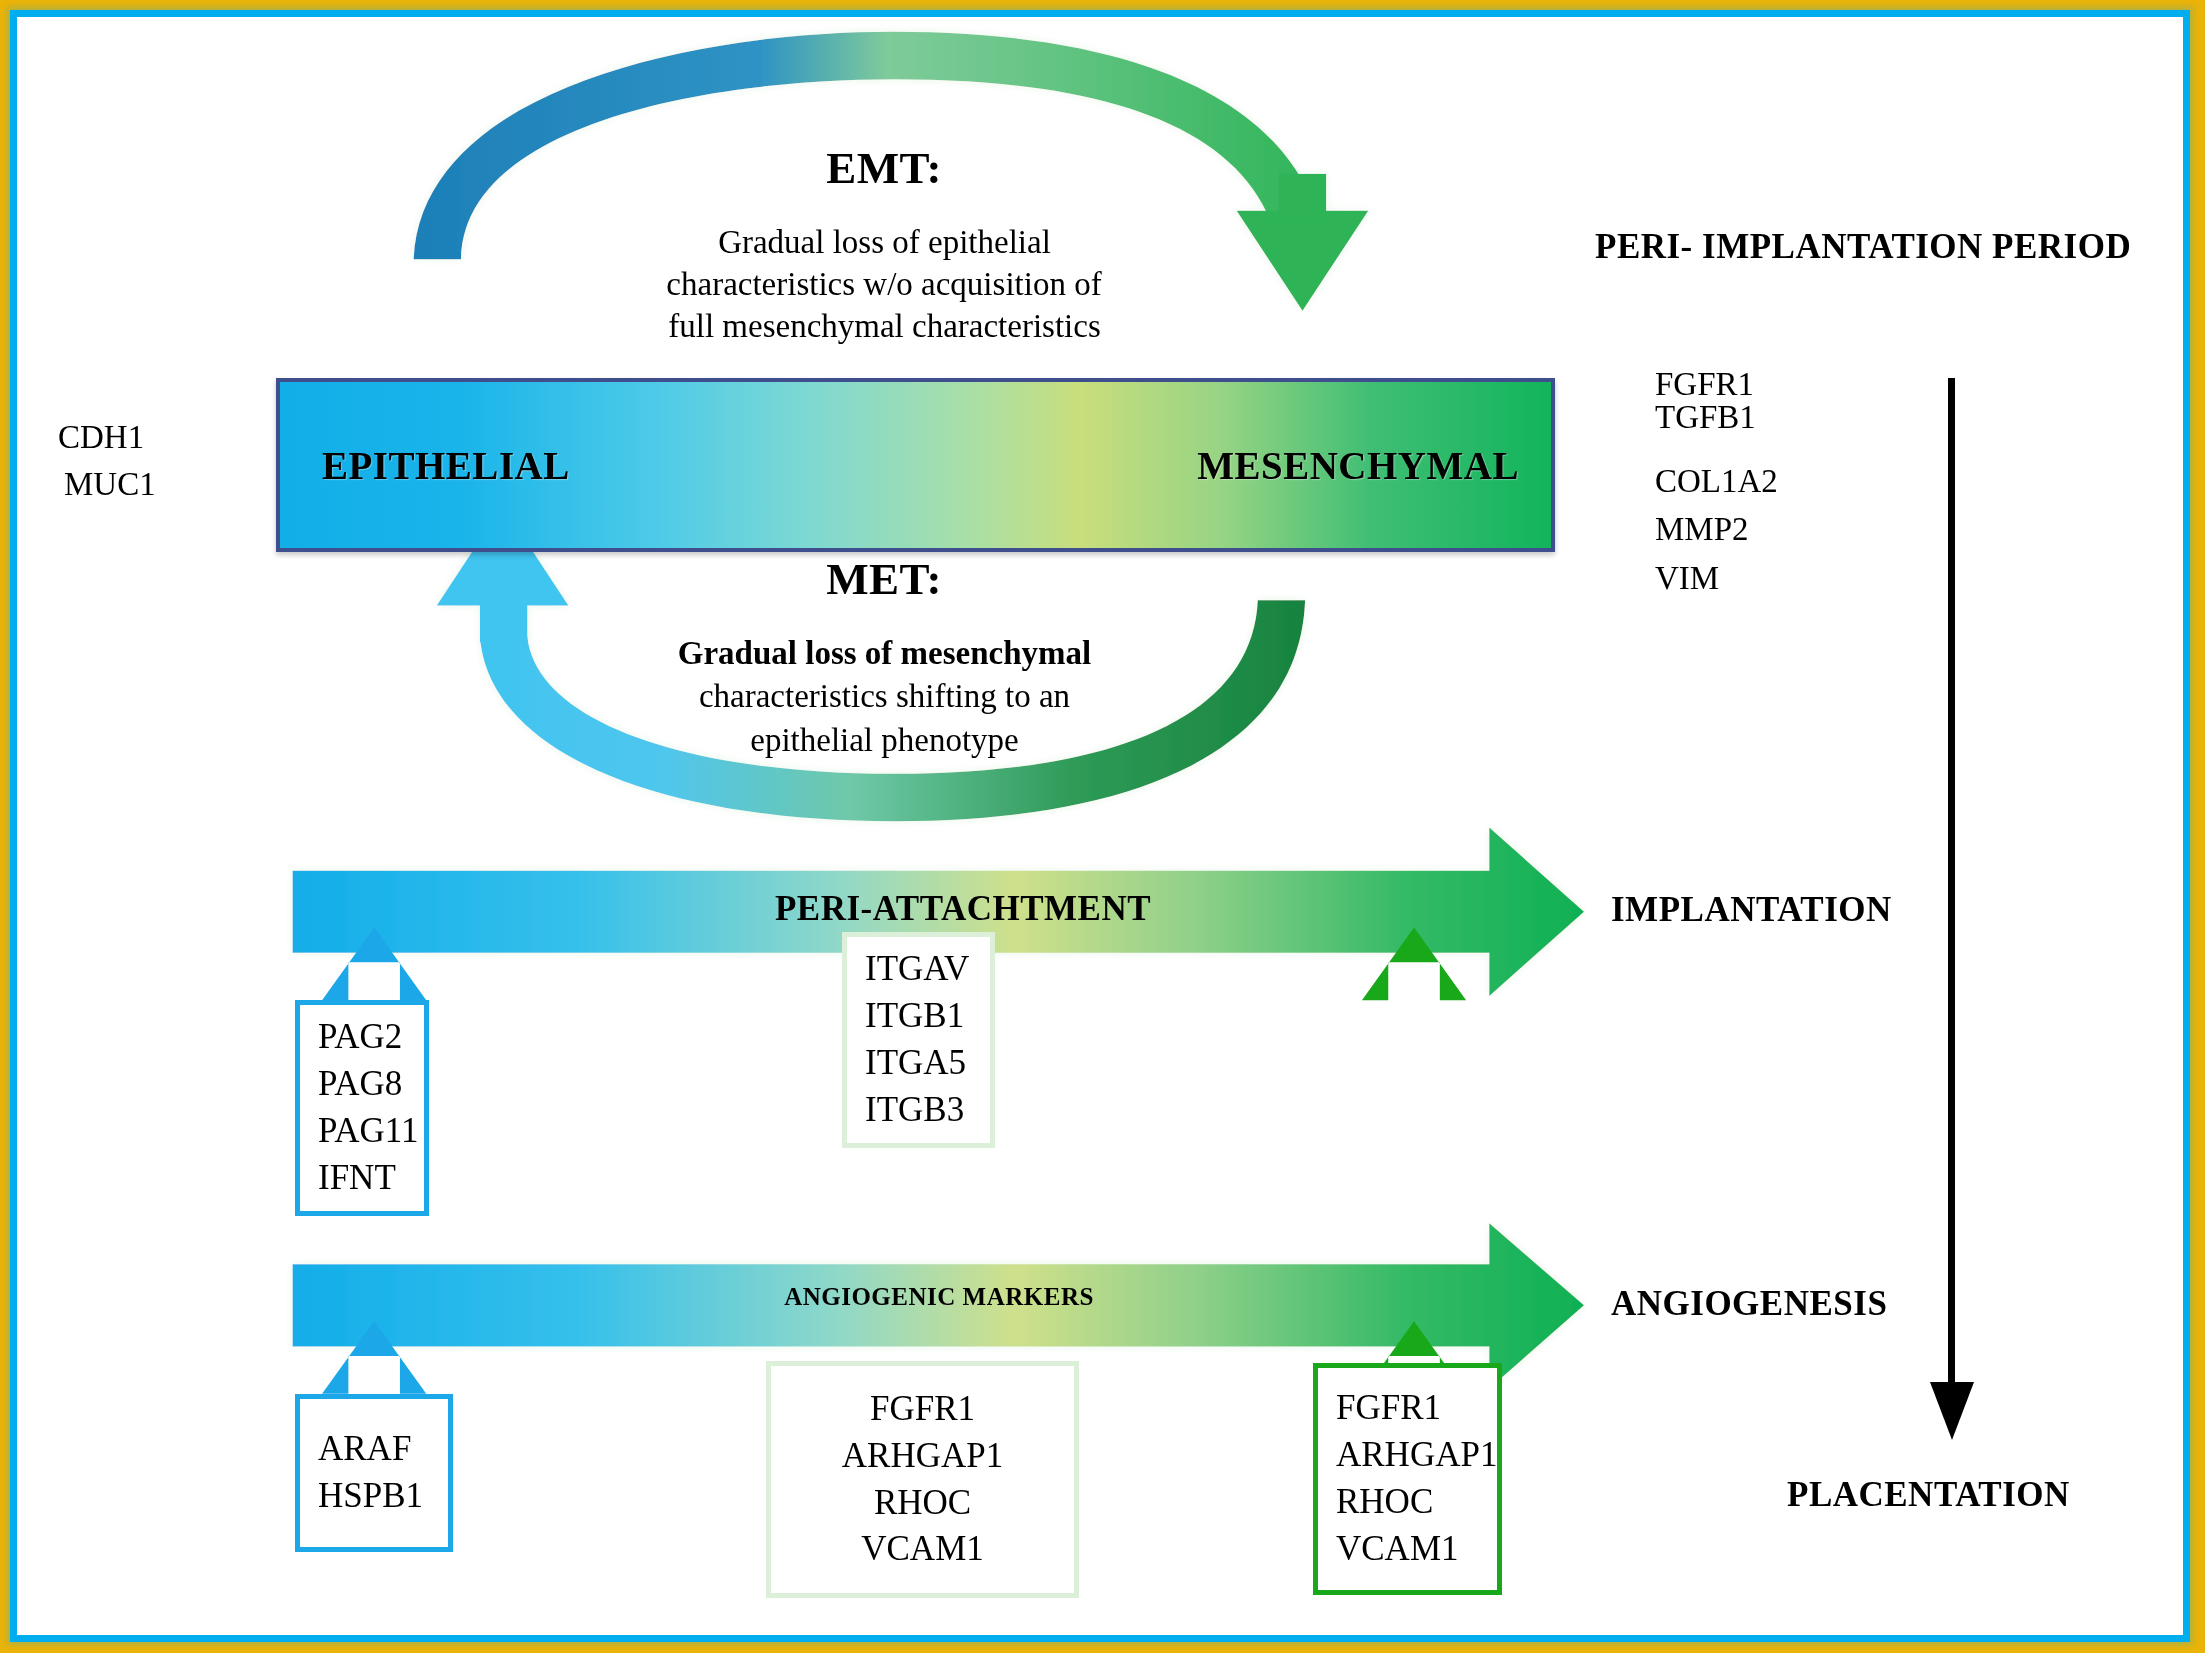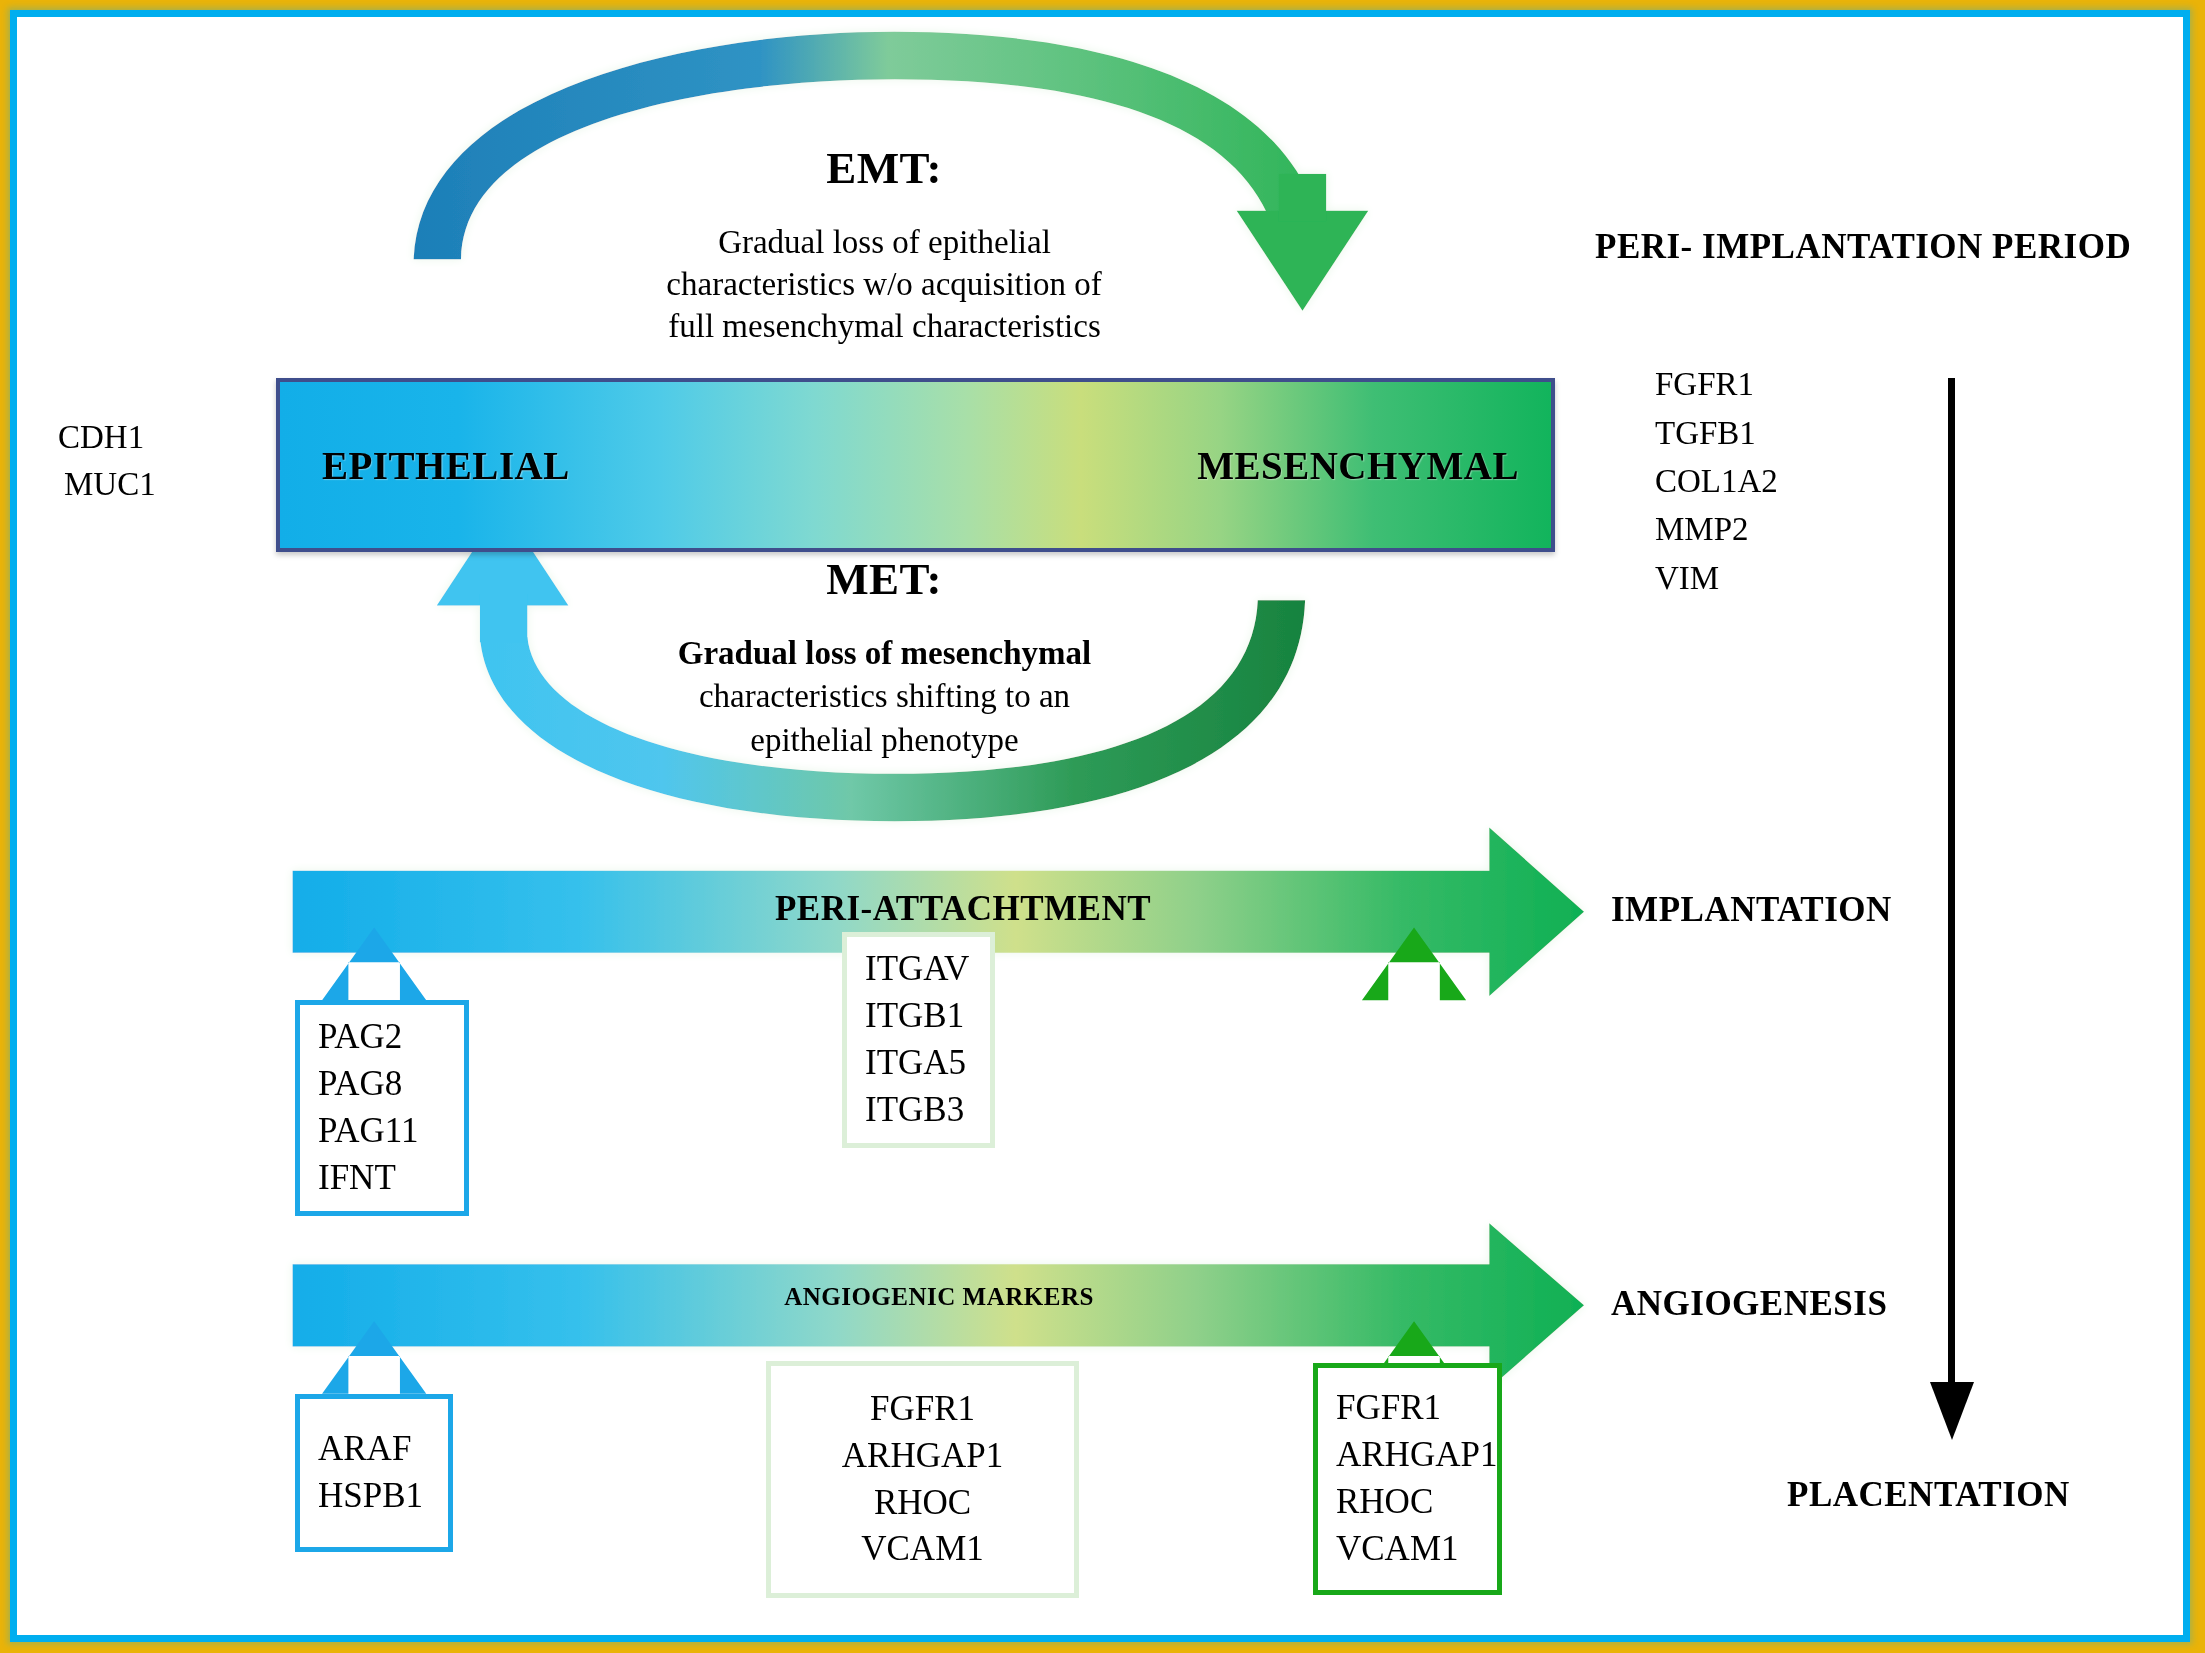--- a/index.html
+++ b/index.html
@@ -203,34 +203,34 @@
 
   <div class="txt hdg ctr" style="left:726px;top:553px;width:316px;">MET:</div>
   <div class="txt body-txt" style="left:574px;top:632px;width:621px;font-weight:bold;">Gradual loss of mesenchymal</div>
   <div class="txt body-txt" style="left:574px;top:675px;width:621px;">characteristics shifting to an</div>
   <div class="txt body-txt" style="left:574px;top:719px;width:621px;">epithelial phenotype</div>
 
   <div class="txt gene-list" style="left:58px;top:416px;">CDH1</div>
   <div class="txt gene-list" style="left:64px;top:463px;">MUC1</div>
 
   <div class="txt gene-list" style="left:1655px;top:363px;">FGFR1</div>
-  <div class="txt gene-list" style="left:1655px;top:412px;text-align:center;">TGFB1</div>
+  <div class="txt gene-list" style="left:1655px;top:396px;text-align:center;">TGFB1</div>
   <div class="txt gene-list" style="left:1655px;top:460px;">COL1A2</div>
   <div class="txt gene-list" style="left:1655px;top:508px;">MMP2</div>
   <div class="txt gene-list" style="left:1655px;top:557px;">VIM</div>
 
   <div class="txt bold" style="left:1595px;top:226px;font-size:35px;letter-spacing:0.5px;">PERI- IMPLANTATION PERIOD</div>
   <div id="vline"></div>
   <div id="vhead"></div>
   <div class="txt bold" style="left:1787px;top:1474px;font-size:35px;letter-spacing:0.5px;">PLACENTATION</div>
 
   <div class="txt bold ctr" style="left:700px;top:888px;width:526px;font-size:35px;letter-spacing:0.5px;">PERI-ATTACHTMENT</div>
   <div class="txt bold" style="left:1611px;top:889px;font-size:35px;letter-spacing:0.5px;">IMPLANTATION</div>
 
-  <div class="gbox box-blue box-left-al" style="left:295px;top:1000px;width:174px;height:216px;padding-left:18px;">
+  <div class="gbox box-blue box-left-al" style="left:295px;top:1000px;width:134px;height:216px;padding-left:18px;">
     <div class="row">PAG2</div>
     <div class="row">PAG8</div>
     <div class="row">PAG11</div>
     <div class="row">IFNT</div>
   </div>
 
   <div class="gbox box-soft box-left-al" style="left:842px;top:932px;width:153px;height:216px;">
     <div class="row">ITGAV</div>
     <div class="row">ITGB1</div>
     <div class="row">ITGA5</div>

